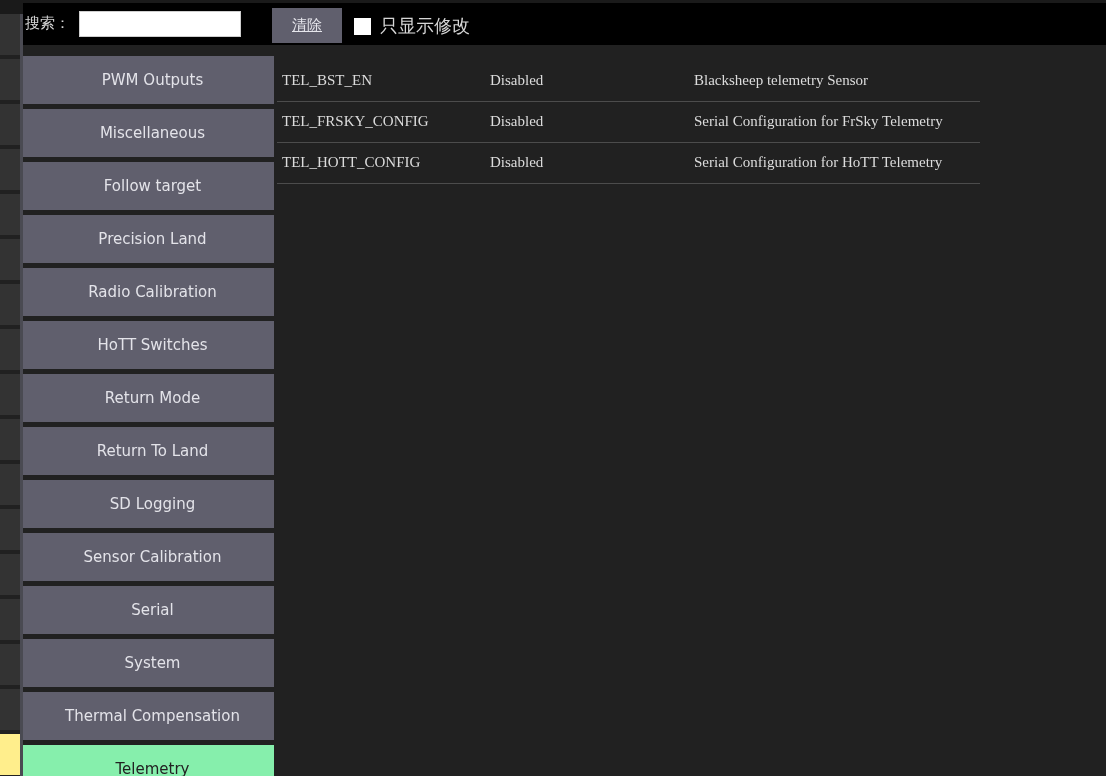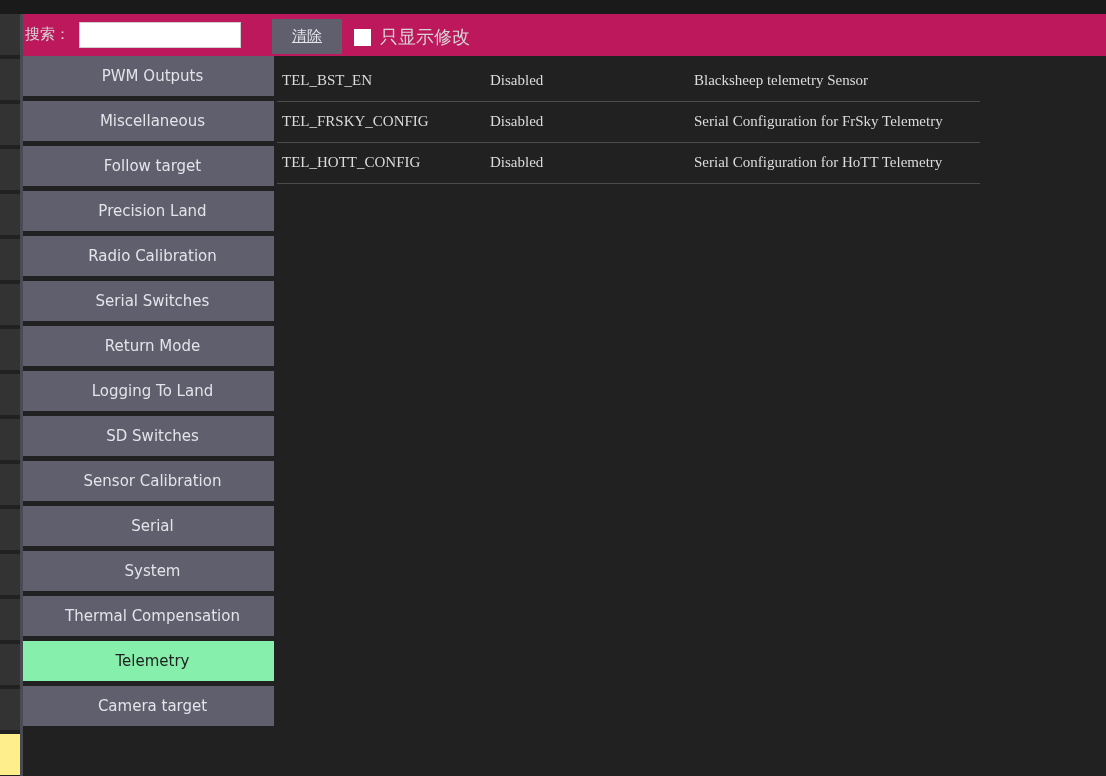--- a/index.html
+++ b/index.html
@@ -54,23 +54,23 @@
   .left-gutter {
     position: absolute;
     left: 20px; top: 14px;
     width: 3px; height: 762px;
     background: #4a4a52;
   }
 
   
   .header {
     position: absolute;
-    left: 23px; top: 14px;
+    left: 23px; top: 3px;
     width: 1083px; height: 42px;
-    background: #be185d;
+    background: #000000;
   }
   .search-label {
     position: absolute;
     left: 2px; top: 11px;
     font-size: 15px;
     color: #d6d6d6;
     white-space: nowrap;
   }
   .search-input {
     position: absolute;
@@ -118,21 +118,21 @@
   }
 
   
   .sidebar {
     position: absolute;
     left: 23px; top: 56px;
     width: 251px; height: 720px;
     overflow: hidden;
   }
   .side-item {
-    height: 40px;
+    height: 48px;
     margin-bottom: 5px;
     background: #605f6d;
     color: #e3e3e9;
     font-size: 15px;
     display: flex;
     align-items: center;
     justify-content: center;
     cursor: pointer;
     white-space: nowrap;
     padding-left: 8px;
@@ -221,30 +221,30 @@
       <div class="side-item">
         <span>Follow target</span>
       </div>
       <div class="side-item">
         <span>Precision Land</span>
       </div>
       <div class="side-item">
         <span>Radio Calibration</span>
       </div>
       <div class="side-item">
-        <span>Serial Switches</span>
+        <span>HoTT Switches</span>
       </div>
       <div class="side-item">
         <span>Return Mode</span>
       </div>
       <div class="side-item">
-        <span>Logging To Land</span>
-      </div>
-      <div class="side-item">
-        <span>SD Switches</span>
+        <span>Return To Land</span>
+      </div>
+      <div class="side-item">
+        <span>SD Logging</span>
       </div>
       <div class="side-item">
         <span>Sensor Calibration</span>
       </div>
       <div class="side-item">
         <span>Serial</span>
       </div>
       <div class="side-item">
         <span>System</span>
       </div>

